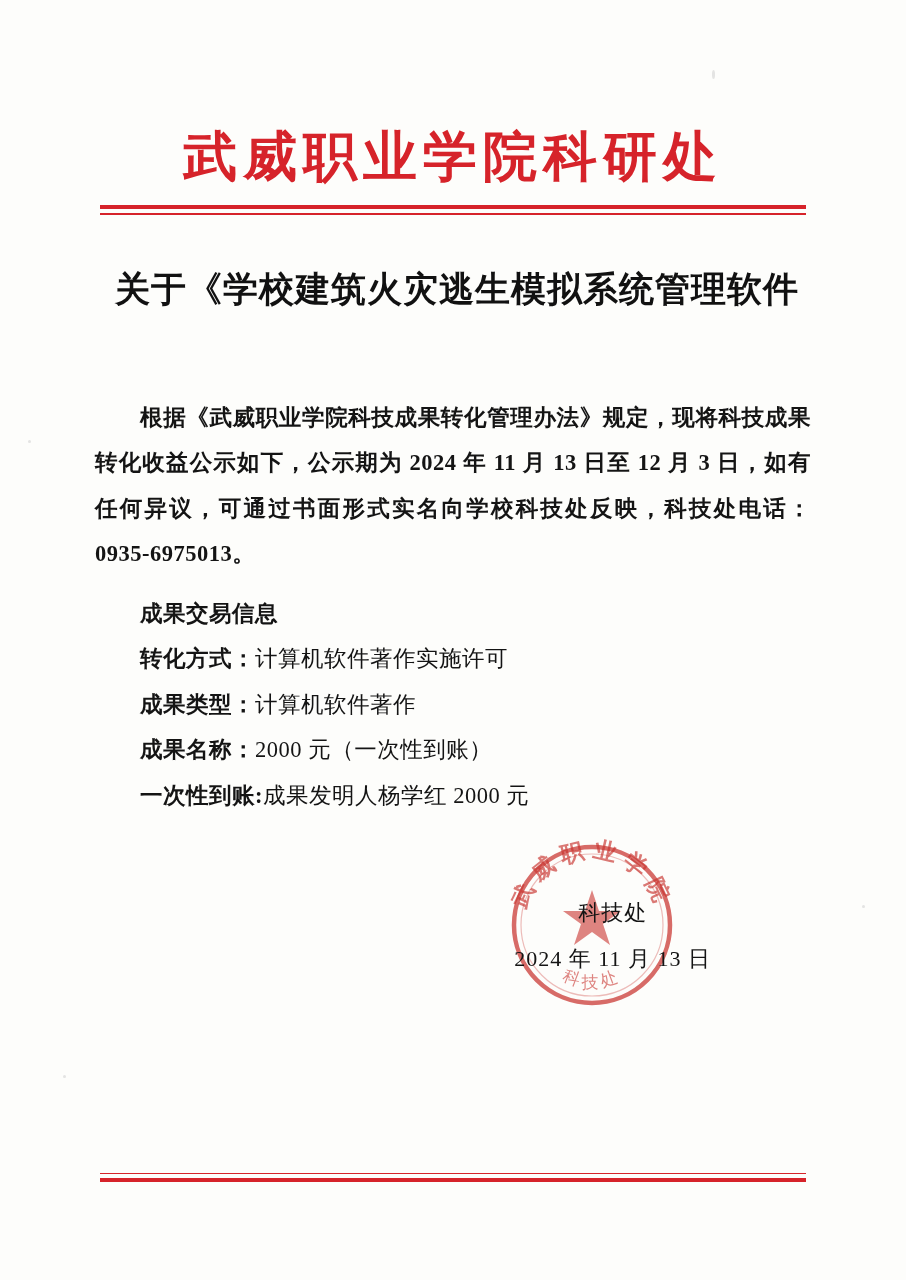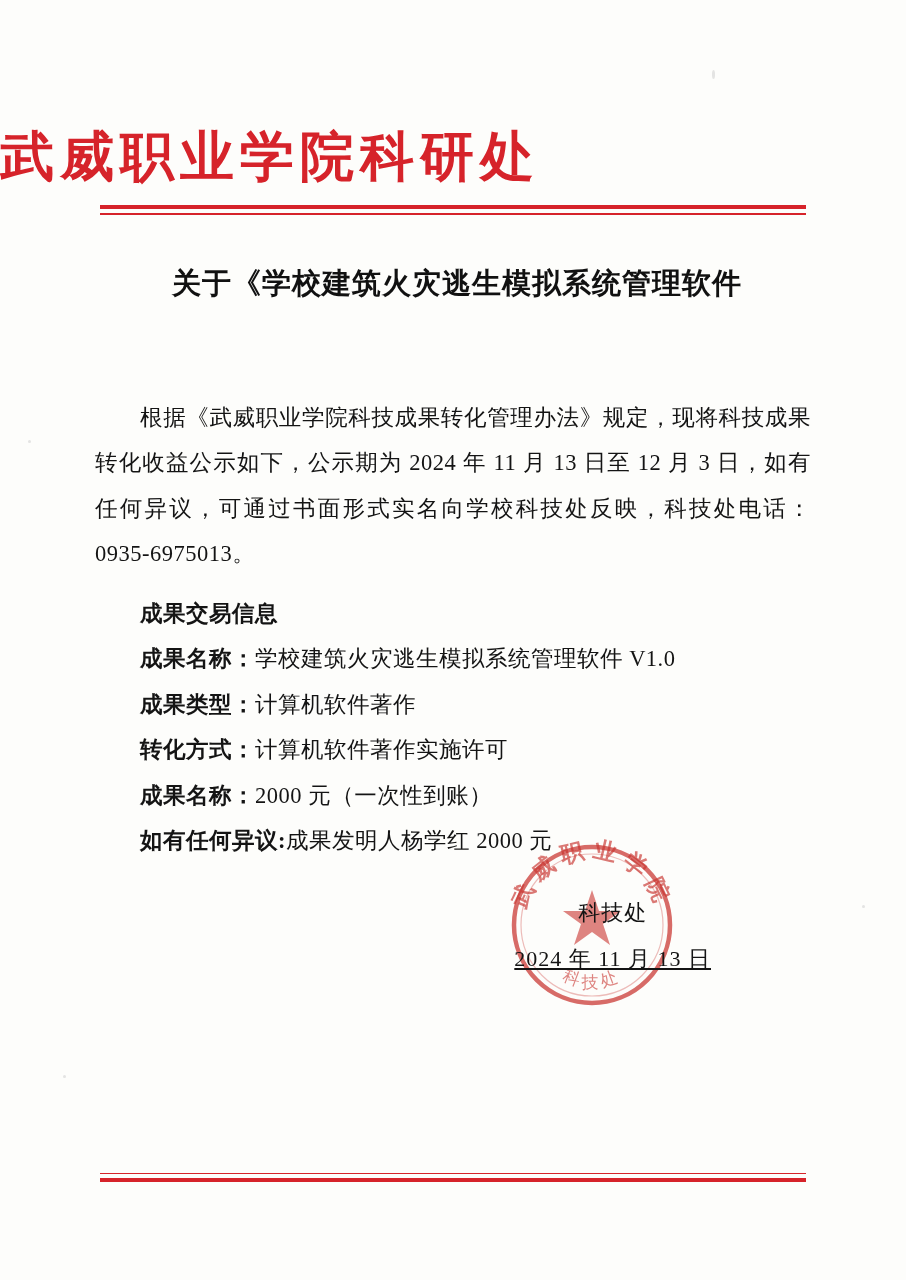--- a/index.html
+++ b/index.html
@@ -27,21 +27,21 @@
     border-radius: 50%;
     opacity: .55;
   }
 
   
   .letterhead {
     position: absolute;
     top: 125px;
     left: 0;
     right: 0;
-    text-align: left;
+    text-align: center;
   }
   .letterhead-title {
     font-family: "DejaVu Serif", "Liberation Serif", serif;
     font-weight: 700;
     font-size: 54px;
     letter-spacing: 6px;
     color: #d6232a;
     line-height: 1.15;
     white-space: nowrap;
   }
@@ -63,40 +63,41 @@
 
   
   .doc-title {
     position: absolute;
     top: 258px;
     left: 100px;
     right: 92px;
     text-align: center;
     font-family: "DejaVu Serif", "Liberation Serif", serif;
     font-weight: 700;
-    font-size: 29px;
+    font-size: 35px;
     line-height: 1.75;
     color: #111;
     letter-spacing: 1px;
   }
 
   
   .body-block {
     position: absolute;
     top: 395px;
     left: 95px;
     right: 95px;
     font-size: 22.5px;
     line-height: 2.02;
     color: #141414;
     letter-spacing: .5px;
   }
   .para {
     text-indent: 2em;
     text-align: justify;
+    font-weight: bold;
   }
 
   .info-list {
     margin-top: 14px;
   }
   .info-heading {
     text-indent: 2em;
     font-weight: bold;
   }
   .info-row {
@@ -112,21 +113,21 @@
     position: absolute;
     top: 890px;
     right: 195px;
     text-align: center;
     font-size: 22px;
     line-height: 2.1;
     letter-spacing: 1px;
     color: #141414;
   }
   .sign-org { display: block; }
-  .sign-date { display: block; text-decoration: underline; }
+  .sign-date { display: block; }
 
   
   .seal {
     position: absolute;
     top: 830px;
     left: 497px;
     width: 190px;
     height: 190px;
     pointer-events: none;
   }
@@ -172,33 +173,30 @@
     <div>关于《学校建筑火灾逃生模拟系统管理软件</div>
   </div>
 
   <div class="body-block">
     <div class="para">根据《武威职业学院科技成果转化管理办法》规定，现将科技成果转化收益公示如下，公示期为 2024 年 11 月 13 日至 12 月 3 日，如有任何异议，可通过书面形式实名向学校科技处反映，科技处电话：0935-6975013。</div>
 
     <div class="info-list">
       <div class="info-heading">成果交易信息</div>
 
       <div class="info-row">
-        <span class="info-label">成果名称：</span><span class="info-value">学校建筑火灾逃生模拟系统管理软件 V1.0</span>
+        <span class="info-label">转化方式：</span><span class="info-value">计算机软件著作实施许可</span>
       </div>
       <div class="info-row">
         <span class="info-label">成果类型：</span><span class="info-value">计算机软件著作</span>
       </div>
       <div class="info-row">
-        <span class="info-label">转化方式：</span><span class="info-value">计算机软件著作实施许可</span>
-      </div>
-      <div class="info-row">
         <span class="info-label">成果名称：</span><span class="info-value">2000 元（一次性到账）</span>
       </div>
       <div class="info-row">
-        <span class="info-label">如有任何异议:</span><span class="info-value">成果发明人杨学红 2000 元</span>
+        <span class="info-label">一次性到账:</span><span class="info-value">成果发明人杨学红 2000 元</span>
       </div>
     </div>
   </div>
 
   <div class="seal">
     <svg width="190" height="190" viewBox="0 0 190 190" xmlns="http://www.w3.org/2000/svg">
       <defs>
         <path id="sealTopArc" d="M 28 95 A 67 67 0 0 1 162 95"></path>
         <path id="sealBotArc" d="M 40 118 A 58 58 0 0 0 150 118"></path>
       </defs>

